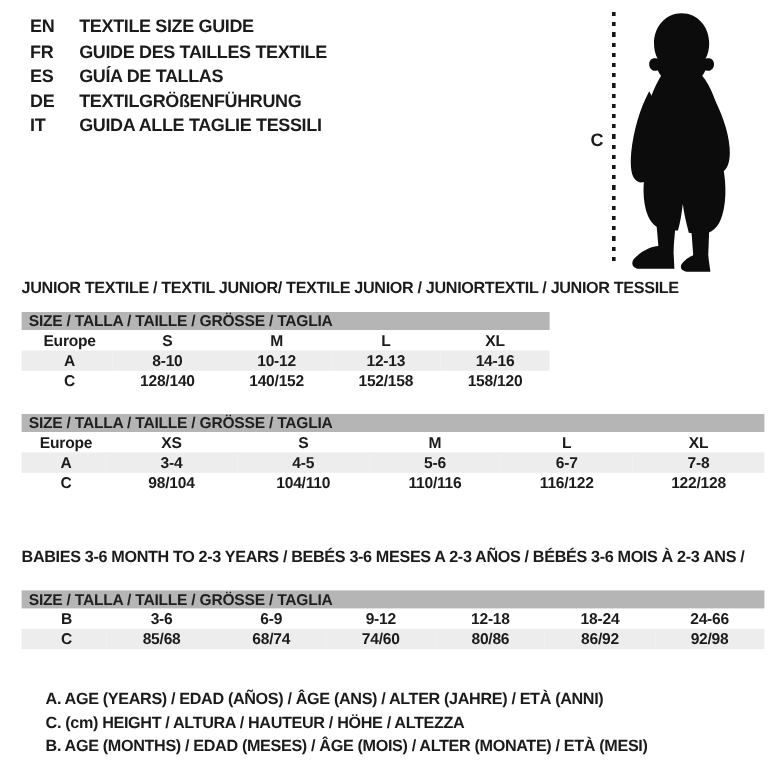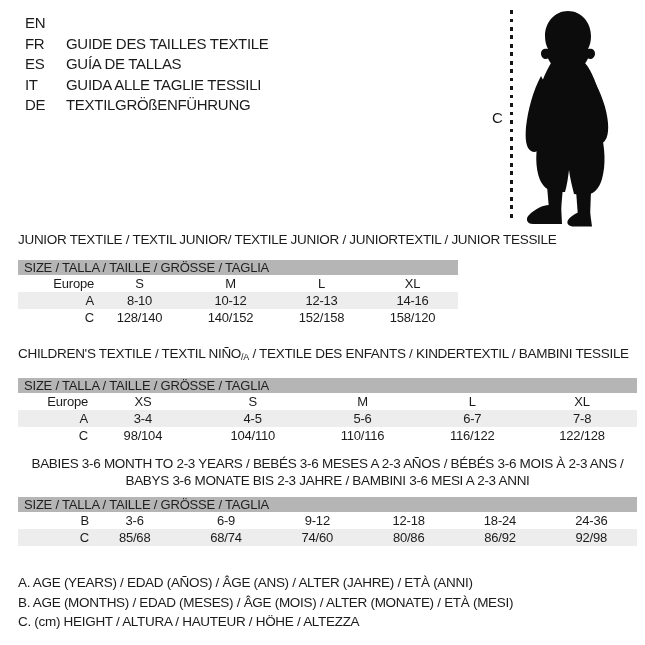--- a/index.html
+++ b/index.html
@@ -1,74 +1,75 @@
 <!DOCTYPE html>
 <html><head>
 <meta charset="utf-8">
 <style>
   html,body{margin:0;padding:0;background:#fff;}
   .canvas{
     position:relative;width:645px;height:645px;background:#ffffff;overflow:hidden;
-    font-family:"Liberation Sans",sans-serif;font-weight:normal;color:#1b1b1b;
+    font-family:"Liberation Sans",sans-serif;font-weight:bold;color:#1b1b1b;
   }
   
   .lang-block{position:absolute;left:25px;top:13px;}
   .lang-row{display:flex;line-height:20.5px;font-size:15px;letter-spacing:-0.3px;}
   .lang-code{width:41px;flex:0 0 41px;}
   
   .dash-line{
     position:absolute;left:510px;top:10px;width:2.5px;height:212px;
     background:repeating-linear-gradient(180deg,#161616 0 3.5px,transparent 3.5px 8.5px);
   }
   .measure-label{position:absolute;left:492px;top:109px;font-size:15px;}
   .toddler{position:absolute;left:520px;top:8px;}
   
   .tbl{position:absolute;left:18px;}
   .tbl1{top:231px;width:440px;}
   .tbl2{top:345px;width:619px;}
   .tbl3{top:455px;width:619px;}
   .tbl-title{font-size:13.5px;letter-spacing:-0.3px;line-height:17px;margin-bottom:12px;white-space:nowrap;}
-  .tbl3 .tbl-title{margin-bottom:8px;text-align:center;}
+  .tbl3 .tbl-title{margin-bottom:20px;}
   .sub{font-size:9px;vertical-align:-2px;}
   table{width:100%;border-collapse:collapse;table-layout:fixed;}
   td{height:17px;padding:0;text-align:center;font-size:13px;letter-spacing:-0.2px;vertical-align:middle;}
   tr.band td{background:#b5b5b5;text-align:left;padding-left:6px;height:14px;color:#1f1f1f;}
   tr.shade td{background:#ededed;}
-  td.lbl{text-align:right;padding-left:4px;}
+  td.lbl{text-align:center;padding-left:4px;}
   .c-lbl1{width:76px;}
   .c-lbl2{width:70px;}
   .c-lbl3{width:71px;}
   
   .legend{position:absolute;left:18px;top:573px;}
-  .legend-line{font-size:13.5px;line-height:19.5px;letter-spacing:-0.3px;white-space:nowrap;}
+  .legend-line{font-size:13.5px;line-height:19.5px;letter-spacing:-0.3px;white-space:nowrap;margin-left:20px;}
 </style>
 </head>
 <body>
 
 <div class="canvas">
 
   <div class="lang-block">
     <div class="lang-row">
       <span class="lang-code">EN</span>
+      <span class="lang-label">TEXTILE SIZE GUIDE</span>
     </div>
     <div class="lang-row">
       <span class="lang-code">FR</span>
       <span class="lang-label">GUIDE DES TAILLES TEXTILE</span>
     </div>
     <div class="lang-row">
       <span class="lang-code">ES</span>
       <span class="lang-label">GUÍA DE TALLAS</span>
     </div>
     <div class="lang-row">
+      <span class="lang-code">DE</span>
+      <span class="lang-label">TEXTILGRÖßENFÜHRUNG</span>
+    </div>
+    <div class="lang-row">
       <span class="lang-code">IT</span>
       <span class="lang-label">GUIDA ALLE TAGLIE TESSILI</span>
-    </div>
-    <div class="lang-row">
-      <span class="lang-code">DE</span>
-      <span class="lang-label">TEXTILGRÖßENFÜHRUNG</span>
     </div>
   </div>
 
   <div class="dash-line"></div>
   <div class="measure-label">C</div>
   <svg class="toddler" width="96" height="220" viewBox="0 0 96 220" xmlns="http://www.w3.org/2000/svg" fill="#0c0c0c">
 
     <path d="M48,3 C61,3 71,14 71,28 C71,33 70,37 68,41 C71,40 75,41 75,45.5 C75,50 71,52 68,50.5 C64,59 57,64 48,64 C39,64 32,59 28,50.5 C25,52 21,50 21,45.5 C21,41 25,40 28,41 C26,37 25,33 25,28 C25,14 35,3 48,3 Z"></path>
 
     <path d="M31,55 C25,65 19,79 17,95 C15,111 16,123 20,130 L76,130 C80,122 82,108 80,94 C78,78 72,63 65,55 Q48,47 31,55 Z"></path>
@@ -119,23 +120,20 @@
         <td>128/140</td>
         <td>140/152</td>
         <td>152/158</td>
         <td>158/120</td>
       </tr>
       </tbody>
     </table>
   </section>
 
   <section class="tbl tbl2">
-    <div class="tbl-title">
-      <span>CHILDREN'S TEXTILE / TEXTIL NIÑO</span><span class="sub">/A</span><span> / TEXTILE DES ENFANTS / KINDERTEXTIL / BAMBINI TESSILE</span>
-    </div>
     <table>
       <colgroup>
           <col class="c-lbl2">
           <col>
           <col>
           <col>
           <col>
           <col>
         </colgroup>
       <tbody>
@@ -166,21 +164,20 @@
         <td>116/122</td>
         <td>122/128</td>
       </tr>
       </tbody>
     </table>
   </section>
 
   <section class="tbl tbl3">
     <div class="tbl-title">
       <div>BABIES 3-6 MONTH TO 2-3 YEARS / BEBÉS 3-6 MESES A 2-3 AÑOS / BÉBÉS 3-6 MOIS À 2-3 ANS /</div>
-      <div>BABYS 3-6 MONATE BIS 2-3 JAHRE / BAMBINI 3-6 MESI A 2-3 ANNI</div>
     </div>
     <table>
       <colgroup>
           <col class="c-lbl3">
           <col>
           <col>
           <col>
           <col>
           <col>
           <col>
@@ -189,34 +186,34 @@
       <tr class="band">
         <td colspan="7">SIZE / TALLA / TAILLE / GRÖSSE / TAGLIA</td>
       </tr>
       <tr>
         <td class="lbl">B</td>
         <td>3-6</td>
         <td>6-9</td>
         <td>9-12</td>
         <td>12-18</td>
         <td>18-24</td>
-        <td>24-36</td>
+        <td>24-66</td>
       </tr>
       <tr class="shade">
         <td class="lbl">C</td>
         <td>85/68</td>
         <td>68/74</td>
         <td>74/60</td>
         <td>80/86</td>
         <td>86/92</td>
         <td>92/98</td>
       </tr>
       </tbody>
     </table>
   </section>
 
   <div class="legend">
     <div class="legend-line">A. AGE (YEARS) / EDAD (AÑOS) / ÂGE (ANS) / ALTER (JAHRE) / ETÀ (ANNI)</div>
+    <div class="legend-line">C. (cm) HEIGHT / ALTURA / HAUTEUR / HÖHE / ALTEZZA</div>
     <div class="legend-line">B. AGE (MONTHS) / EDAD (MESES) / ÂGE (MOIS) / ALTER (MONATE) / ETÀ (MESI)</div>
-    <div class="legend-line">C. (cm) HEIGHT / ALTURA / HAUTEUR / HÖHE / ALTEZZA</div>
   </div>
 
 </div>
 
 </body></html>

